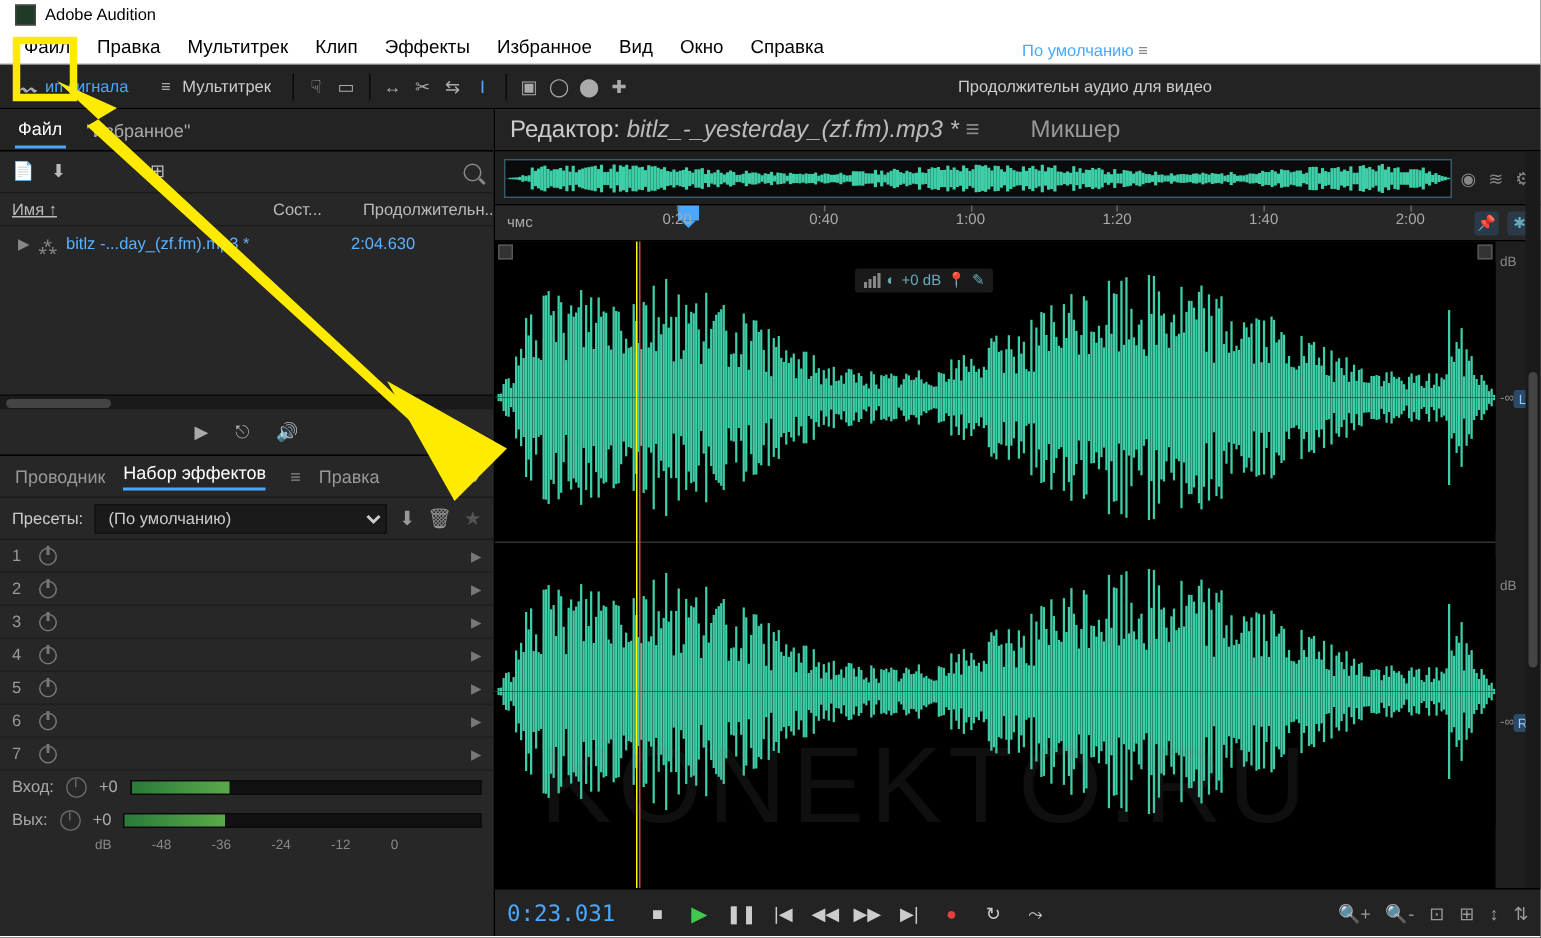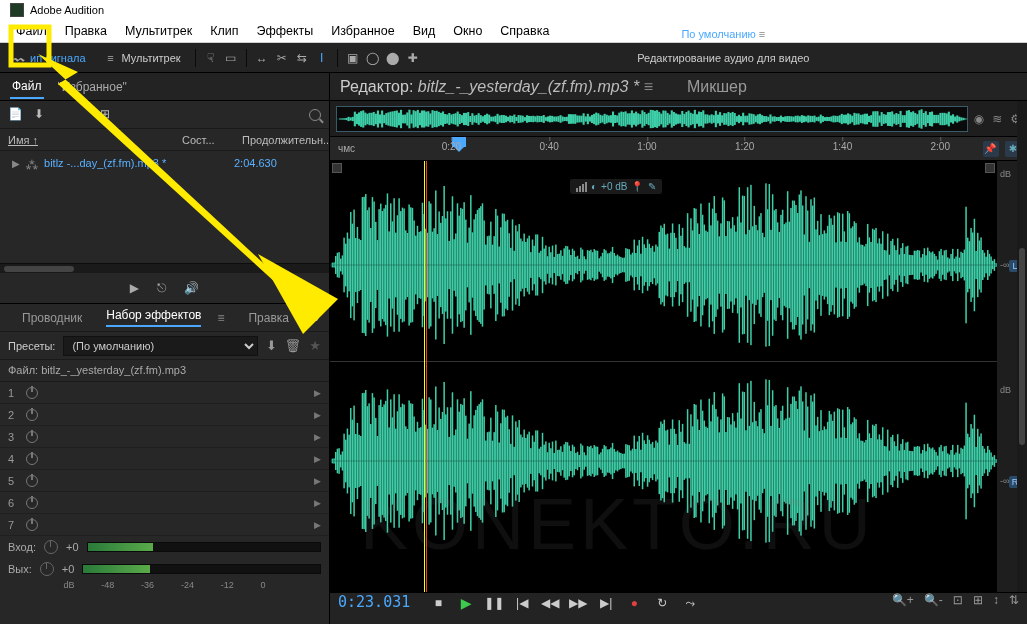--- a/index.html
+++ b/index.html
@@ -50,21 +50,21 @@
 .file-row .dur { width: 95px; }
 .files-body { flex: 1; background: #272727; overflow: hidden; }
 .files-scroll { height: 10px; background: #1a1a1a; border-top: 1px solid #0d0d0d; position: relative; }
 .files-scroll::after { content: ''; position: absolute; left: 4px; top: 2px; width: 70px; height: 6px; background: #444; border-radius: 3px; }
 .files-footer { height: 30px; display: flex; align-items: center; justify-content: center; gap: 18px; color: #aaa; }
 .files-footer span { cursor: pointer; }
 
 
 .fx-panel { flex: 1; background: #272727; display: flex; flex-direction: column; border-top: 1px solid #000; }
 .fx-tabs { height: 28px; display: flex; align-items: center; gap: 12px; padding: 0 10px; font-size: 12px; border-bottom: 1px solid #1a1a1a; }
-.fx-tabs .tab { color: #999; cursor: pointer; margin-left: 12px; }
+.fx-tabs .tab { color: #999; cursor: pointer; }
 .fx-tabs .tab.active { color: #fff; border-bottom: 2px solid #4aa8ff; padding-bottom: 3px; }
 .fx-tabs .menu { margin-left: 4px; color: #888; }
 .fx-tabs .more { margin-left: auto; color: #aaa; font-weight: bold; }
 .fx-presets { height: 28px; display: flex; align-items: center; padding: 0 8px; gap: 8px; font-size: 11px; border-bottom: 1px solid #1a1a1a; }
 .fx-presets select { flex: 1; background: #1a1a1a; color: #ccc; border: 1px solid #111; font-size: 11px; padding: 2px 4px; height: 20px; }
 .fx-presets .pi { color: #999; cursor: pointer; font-size: 13px; }
 .fx-file { height: 22px; padding: 4px 8px; font-size: 11px; color: #aaa; border-bottom: 1px solid #1a1a1a; }
 .fx-row { height: 22px; display: flex; align-items: center; padding: 0 8px; border-bottom: 1px solid #1f1f1f; font-size: 11px; }
 .fx-row .num { width: 14px; color: #999; }
 .fx-row .pwr { width: 12px; height: 12px; border: 1.5px solid #777; border-radius: 50%; margin-left: 4px; position: relative; }
@@ -112,21 +112,21 @@
 .playline.yellow { background: #ff0; left: 94px; width: 1px; }
 .corner-box { position: absolute; width: 10px; height: 10px; background: #333; border: 1px solid #555; }
 .hud { position: absolute; top: 18px; left: 240px; display: flex; align-items: center; gap: 4px; background: rgba(30,30,30,.85); padding: 2px 6px; border-radius: 2px; font-size: 10px; color: #6ab; }
 .hud .bars { display: inline-flex; gap: 1px; align-items: flex-end; }
 .hud .bars i { width: 2px; background: #888; display: inline-block; }
 .db-rail { width: 30px; background: #1e1e1e; display: flex; flex-direction: column; font-size: 9px; color: #888; }
 .db-rail .seg { flex: 1; display: flex; flex-direction: column; justify-content: space-between; padding: 8px 3px; align-items: flex-start; position: relative; }
 .ch-badge { width: 12px; height: 12px; background: #2a4a6a; color: #9cf; font-size: 9px; display: flex; align-items: center; justify-content: center; border-radius: 2px; position: absolute; right: 6px; }
 
 
-.transport { height: 32px; background: #232323; border-top: 1px solid #000; display: flex; align-items: flex-start; padding: 0 8px; gap: 8px; }
+.transport { height: 32px; background: #232323; border-top: 1px solid #000; display: flex; align-items: center; padding: 0 8px; gap: 8px; }
 .timecode { color: #4aa8ff; font-size: 15px; font-family: "Consolas", monospace; margin-right: 10px; }
 .tbtn { width: 20px; height: 20px; display: inline-flex; align-items: center; justify-content: center; color: #ccc; cursor: pointer; font-size: 12px; }
 .tbtn.play { color: #3eca4e; font-size: 14px; }
 .tbtn.rec { color: #e04040; }
 .transport .spacer { flex: 1; }
 .transport .ricons { display: flex; gap: 10px; color: #999; }
 
 
 .arrow-overlay { position: absolute; top: 24px; left: 8px; pointer-events: none; z-index: 100; }
 
@@ -174,21 +174,21 @@
   <span class="tbicon" style="color:#4aa8ff">I</span>
   <div class="sep"></div>
   <span class="tbicon">▣</span>
   <span class="tbicon">◯</span>
   <span class="tbicon">⬤</span>
   <span class="tbicon">✚</span>
   <div class="right">
     <span class="workspace">
       <span>По умолчанию</span> <span style="color:#888">≡</span>
     </span>
-    <span style="color:#ccc;font-size:11px">Редактирование аудио для видео</span>
+    <span style="color:#ccc;font-size:11px">Продолжительн аудио для видео</span>
     <span style="color:#ccc;font-size:11px">R</span>
   </div>
 </div>
 
 <div class="main">
 
   <div class="left">
 
     <div class="files-panel">
       <div class="panel-tabs">
@@ -230,21 +230,20 @@
         <span class="tab">Правка</span>
         <span class="more">»</span>
       </div>
       <div class="fx-presets">
         <span>Пресеты:</span>
         <select><option>(По умолчанию)</option></select>
         <span class="pi">⬇</span>
         <span class="pi">🗑</span>
         <span class="pi" style="color:#555">★</span>
       </div>
-      <div class="fx-file">Файл: bitlz_-_yesterday_(zf.fm).mp3</div>
       <div>
         <div class="fx-row">
             <span class="num">1</span>
             <span class="pwr"></span>
             <span class="arrow">▶</span>
           </div>
         <div class="fx-row">
             <span class="num">2</span>
             <span class="pwr"></span>
             <span class="arrow">▶</span>

